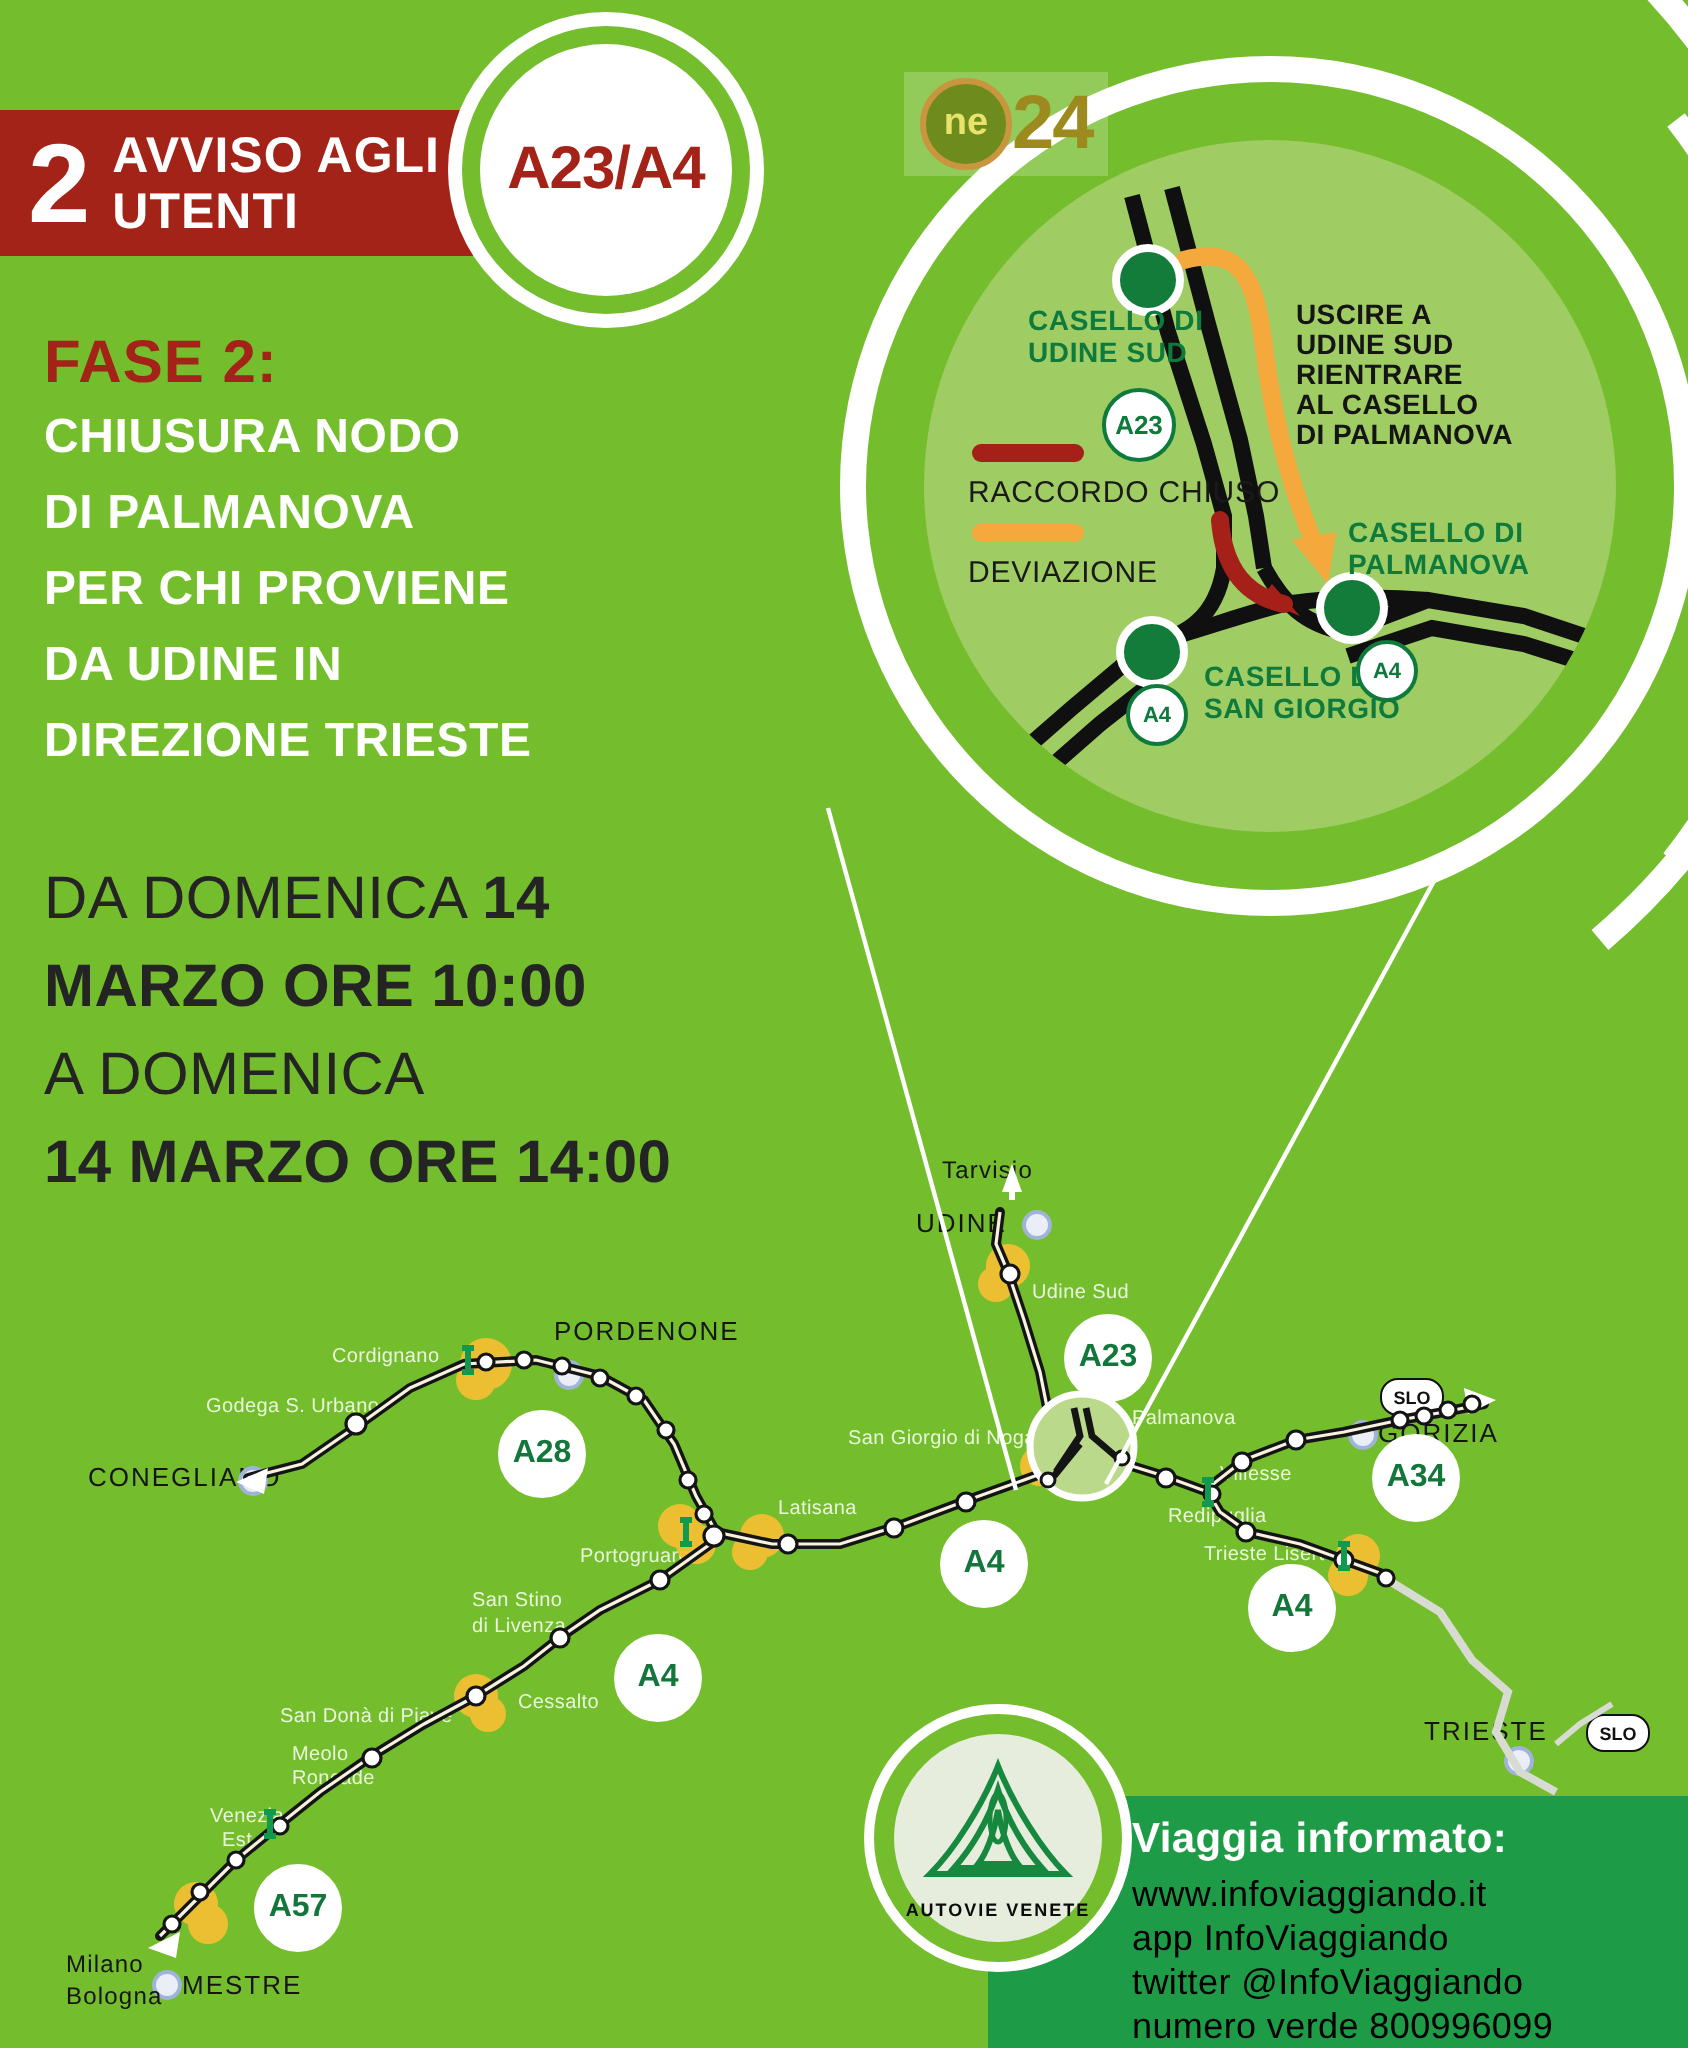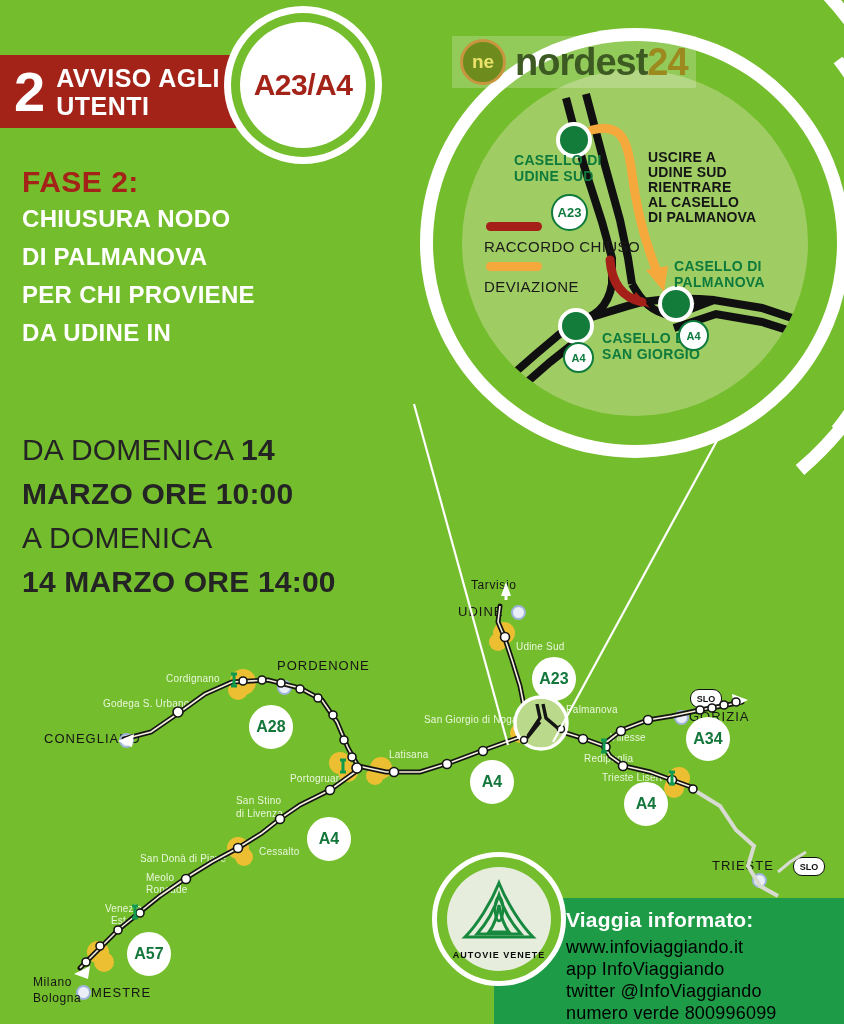--- a/index.html
+++ b/index.html
@@ -266,34 +266,34 @@
     <span>A23/A4</span>
   </div>
 
   <div id="fase">FASE 2:</div>
 
   <div id="headline">
     <div>CHIUSURA NODO</div>
     <div>DI PALMANOVA</div>
     <div>PER CHI PROVIENE</div>
     <div>DA UDINE IN</div>
+    <div>DIREZIONE TRIESTE</div>
   </div>
 
   <div id="dates">
     <div>
       <span class="l">DA DOMENICA </span><span class="b">14</span>
     </div>
     <div class="b">MARZO ORE 10:00</div>
     <div class="l">A DOMENICA</div>
     <div class="b">14 MARZO ORE 14:00</div>
   </div>
 
   <div id="ne24">
     <div class="mark">ne</div>
-    <div class="w1">nordest</div>
     <div class="w2">24</div>
   </div>
 
   <div id="lensWrap">
     <div id="lensRing"></div>
     <div id="lensRing2"></div>
     <div id="lens">
 
       <svg viewBox="0 0 346 346" style="position:absolute;left:0;top:0;width:346px;height:346px;">
 

